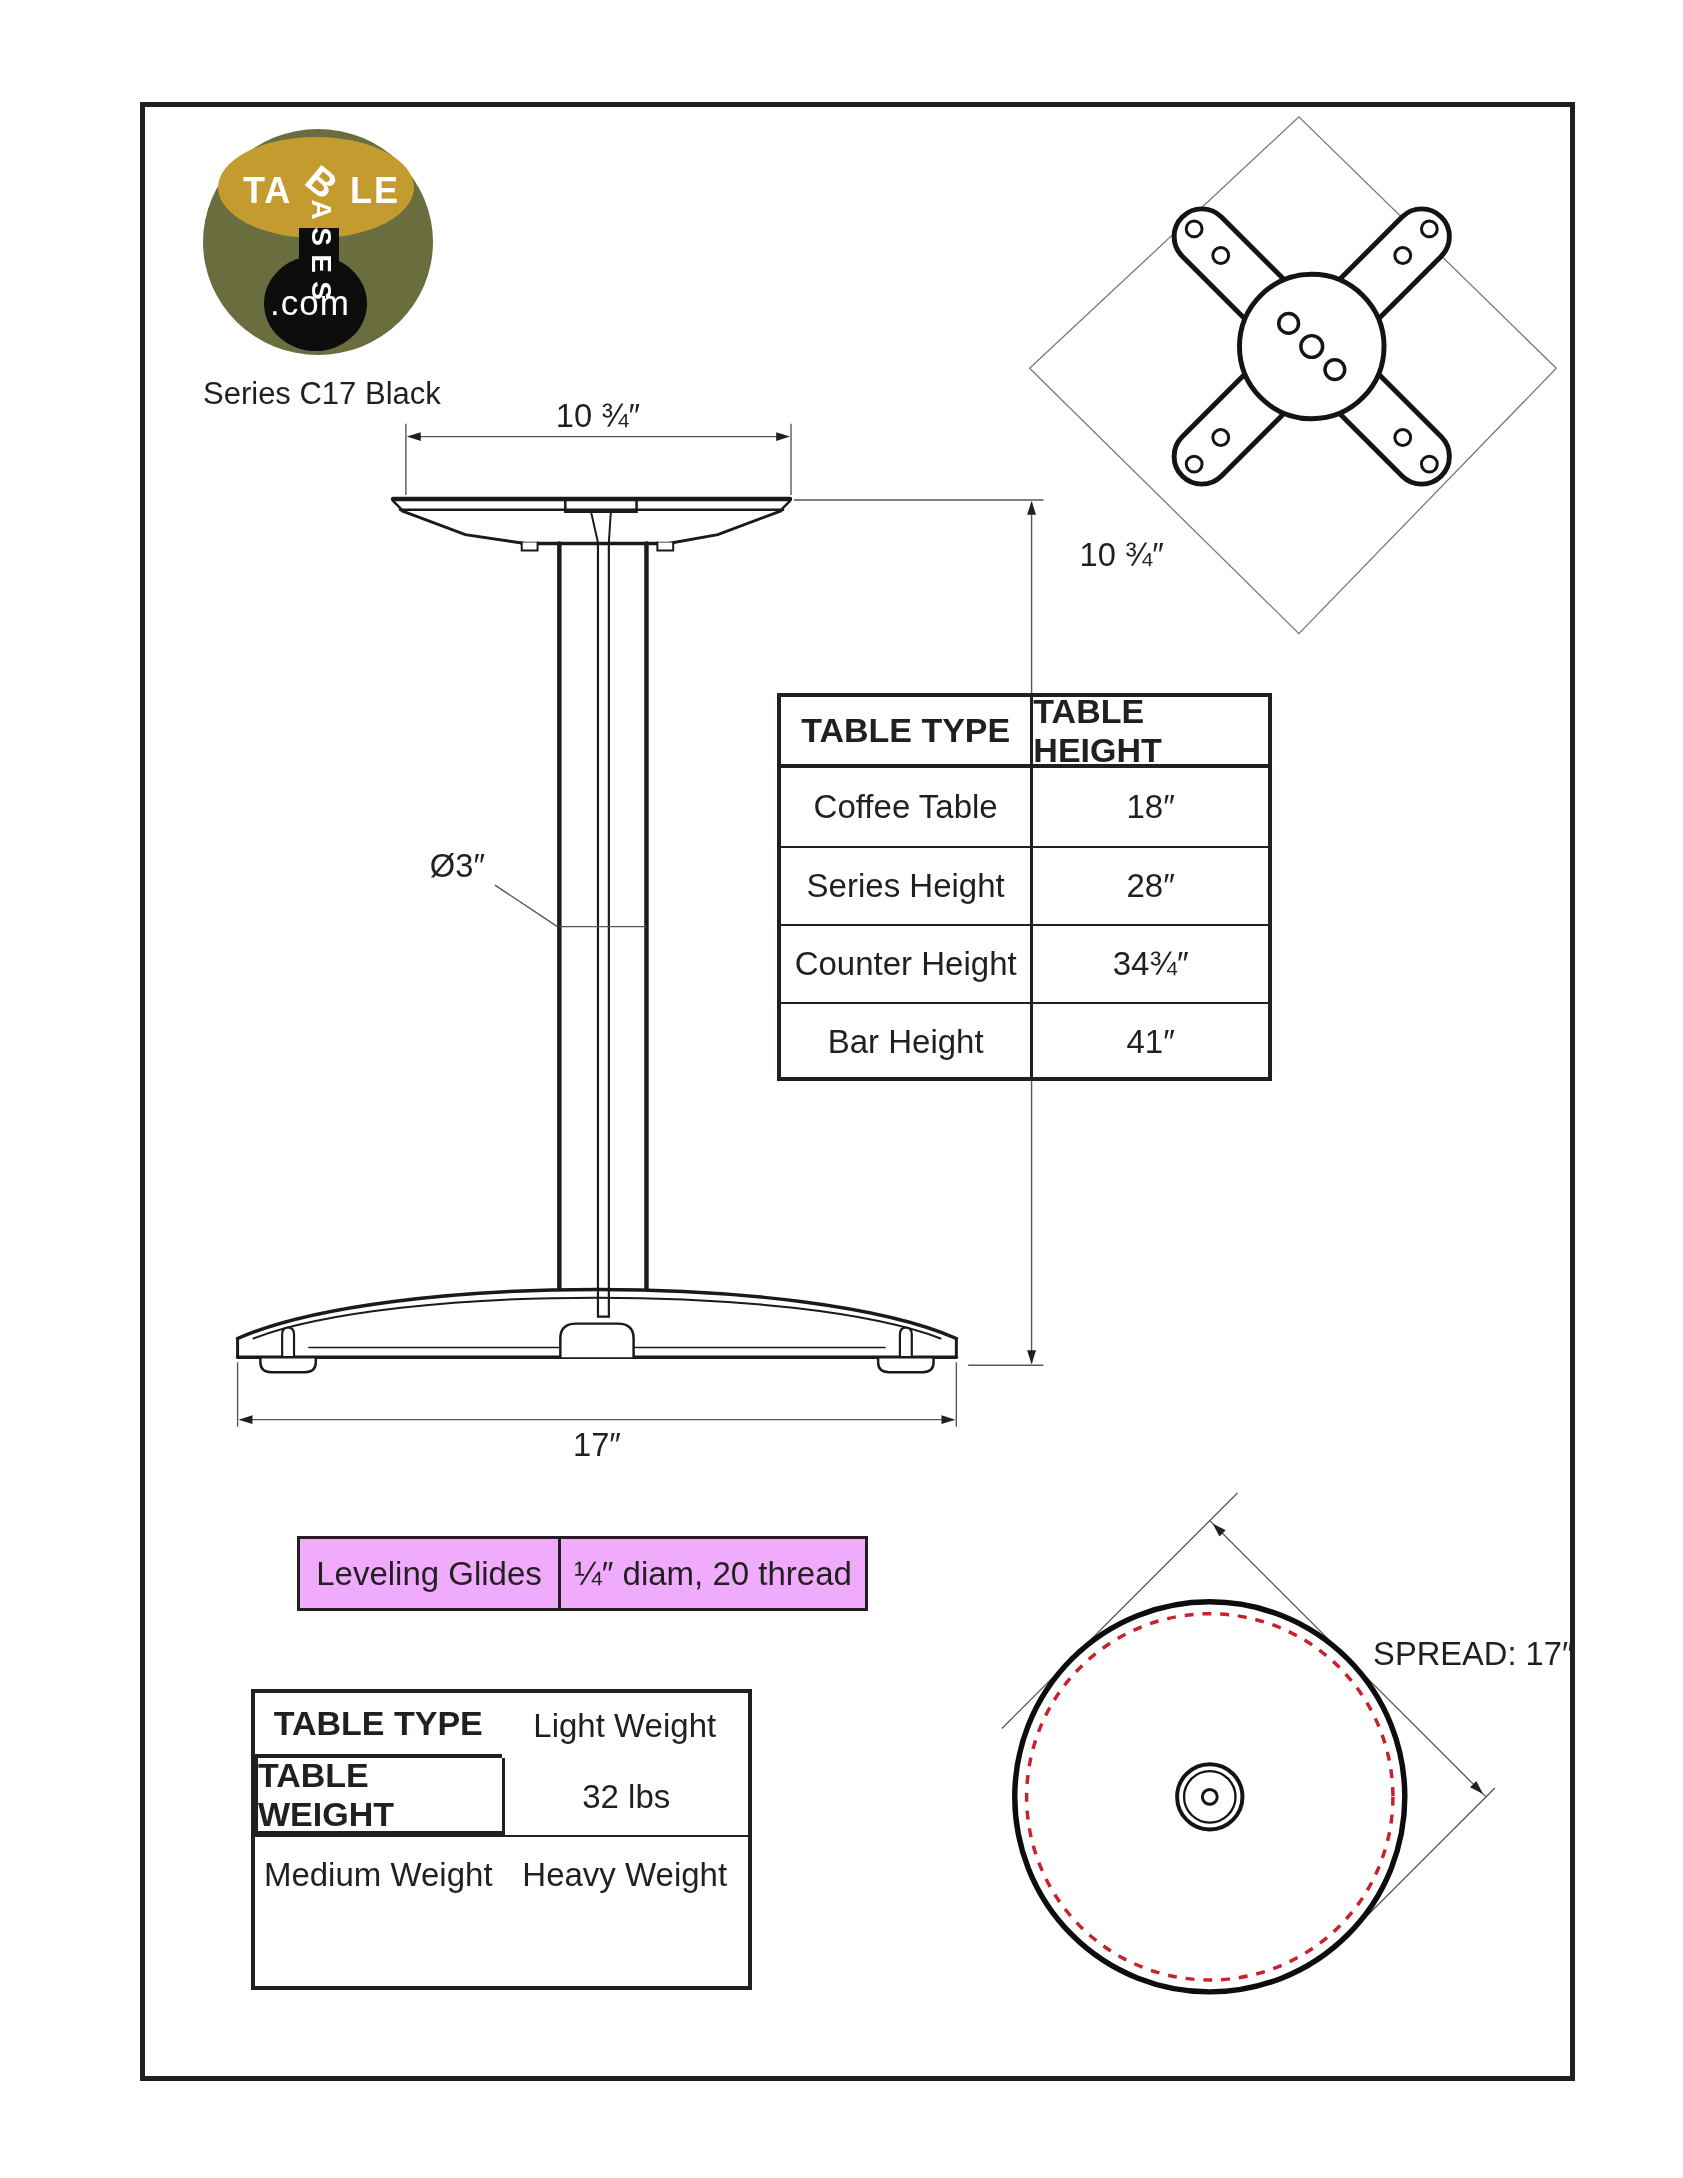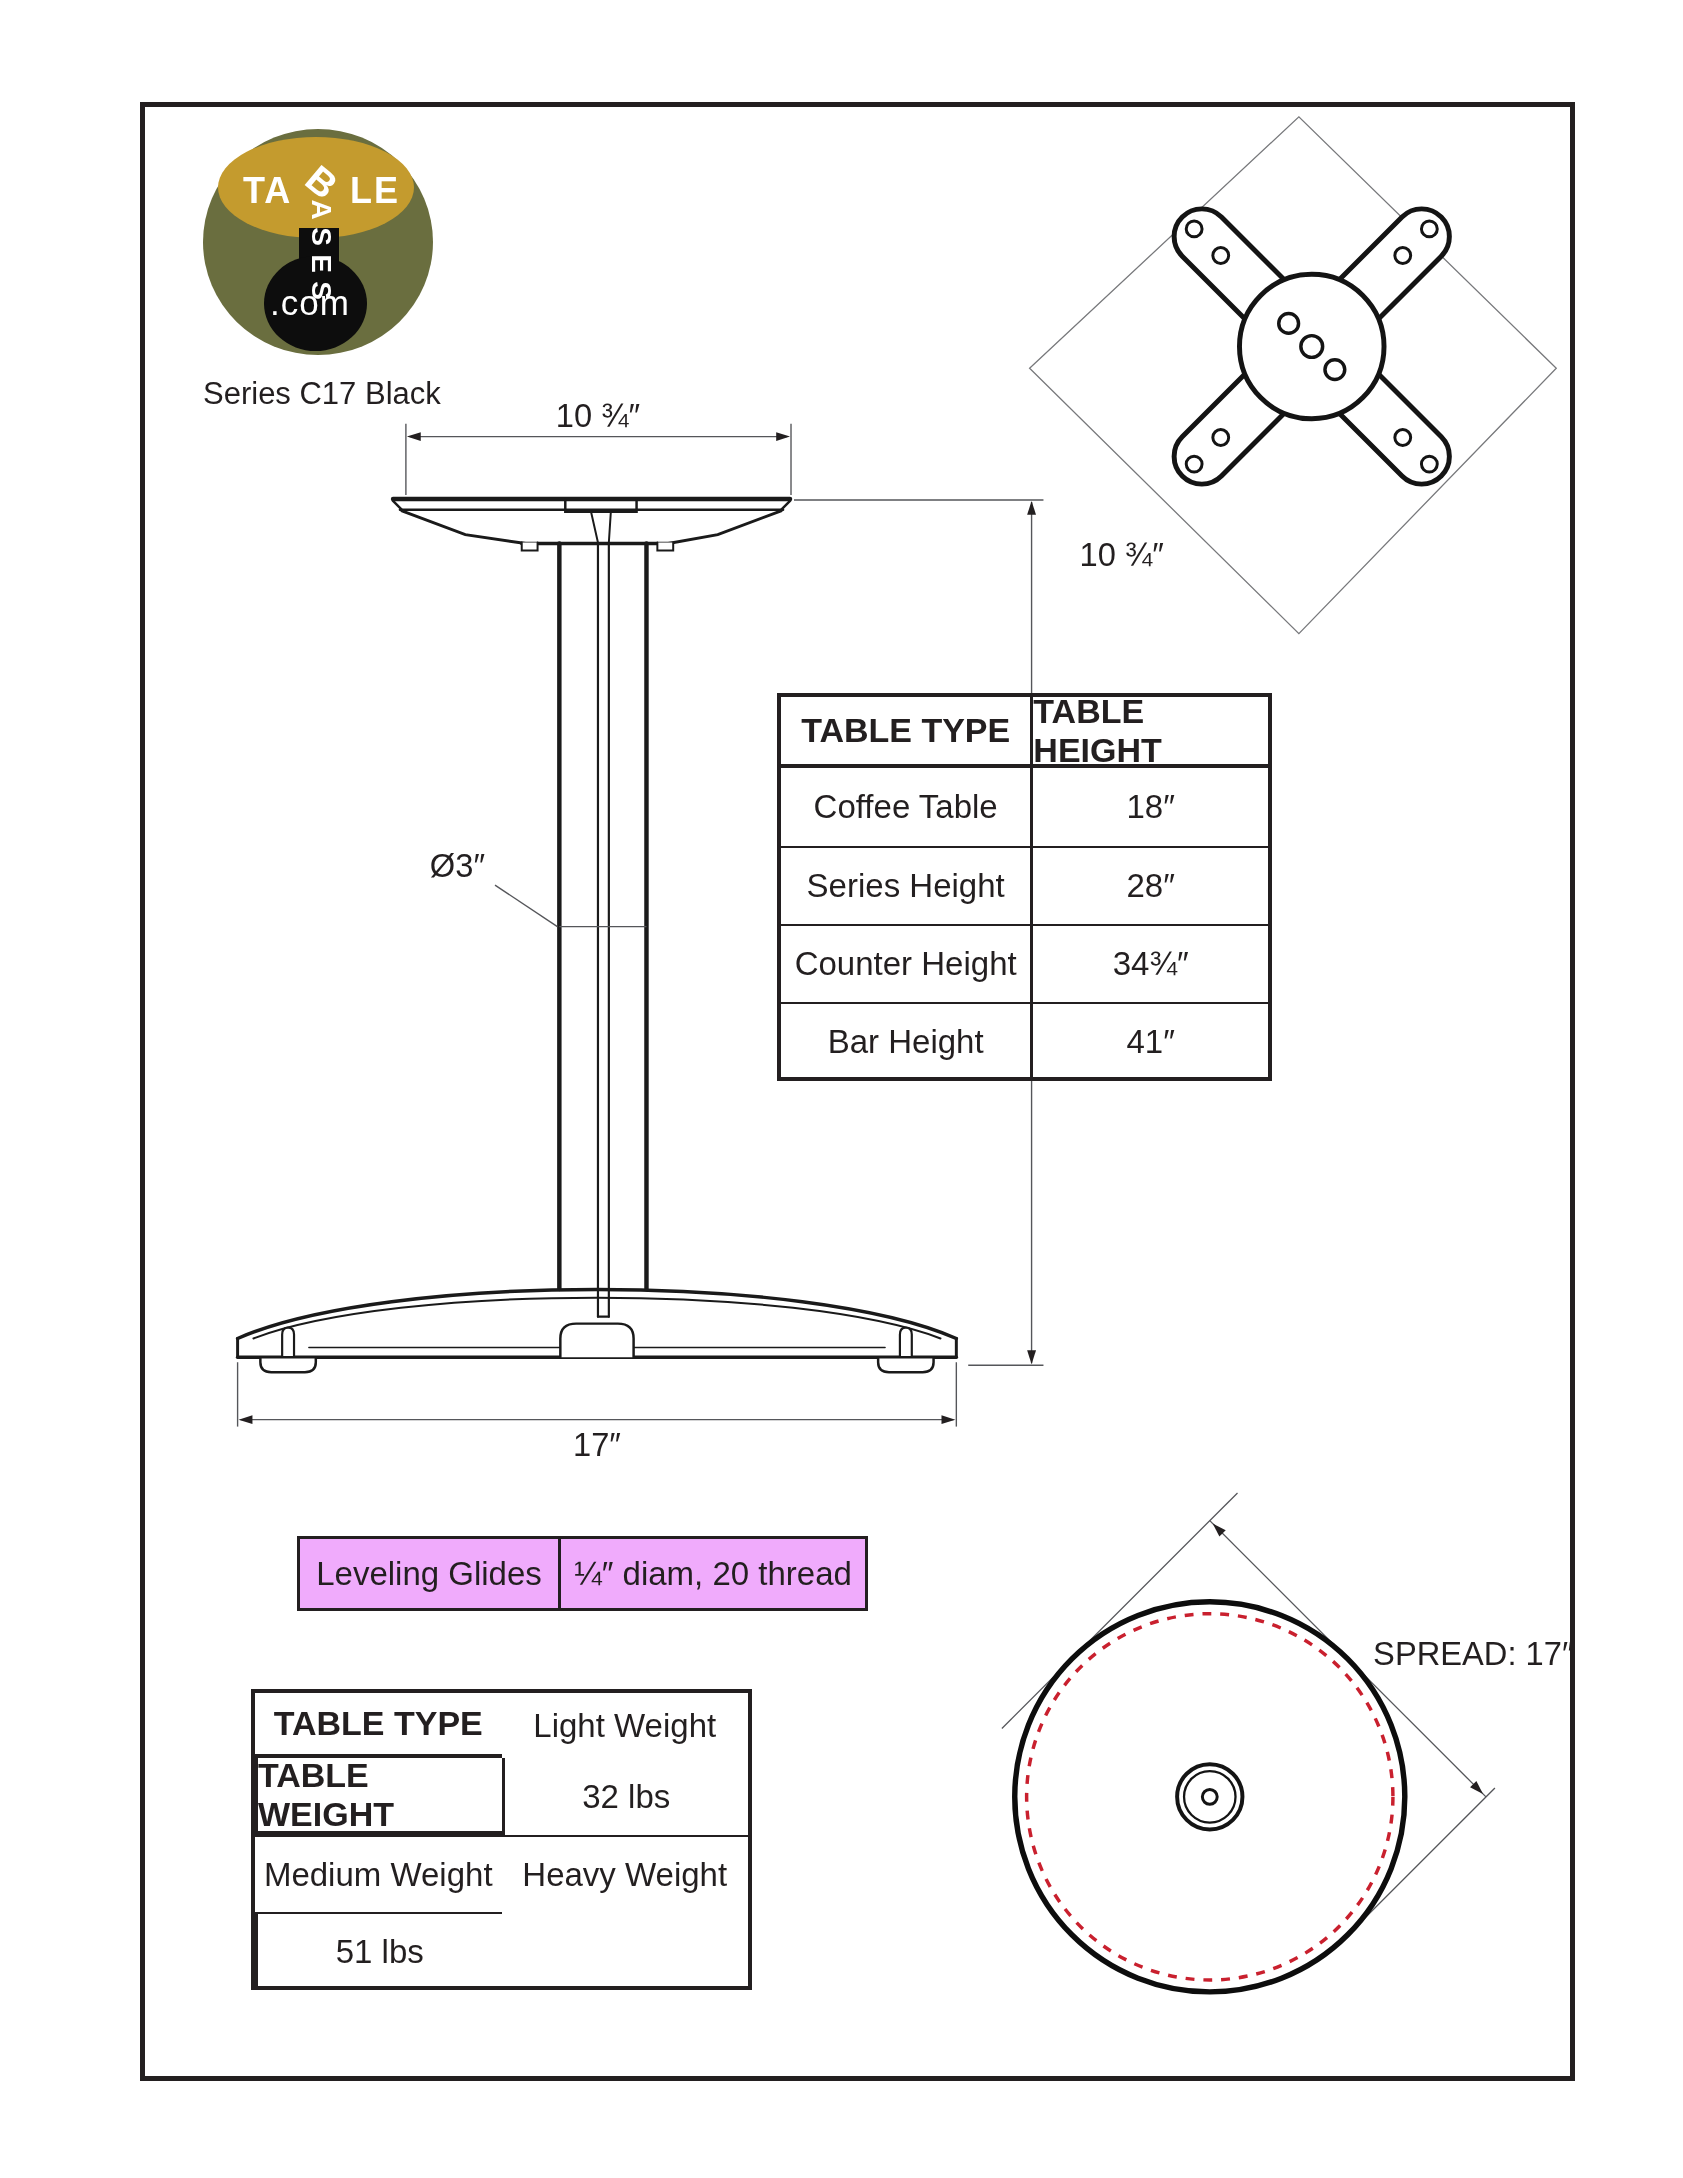--- a/index.html
+++ b/index.html
@@ -200,17 +200,16 @@
     <div class="cell c2">¼″ diam, 20 thread</div>
   </div>
 
   <div id="weight-table" class="spec-table">
     <div class="cell head">TABLE TYPE</div>
     <div class="cell">Light Weight</div>
     <div class="cell head c2">TABLE WEIGHT</div>
     <div class="cell c2">32 lbs</div>
     <div class="cell rsep">Medium Weight</div>
     <div class="cell rsep">Heavy Weight</div>
-    <div class="cell rsep c2">51 lbs</div>
   </div>
 
 </div>
 
 
 </body></html>

